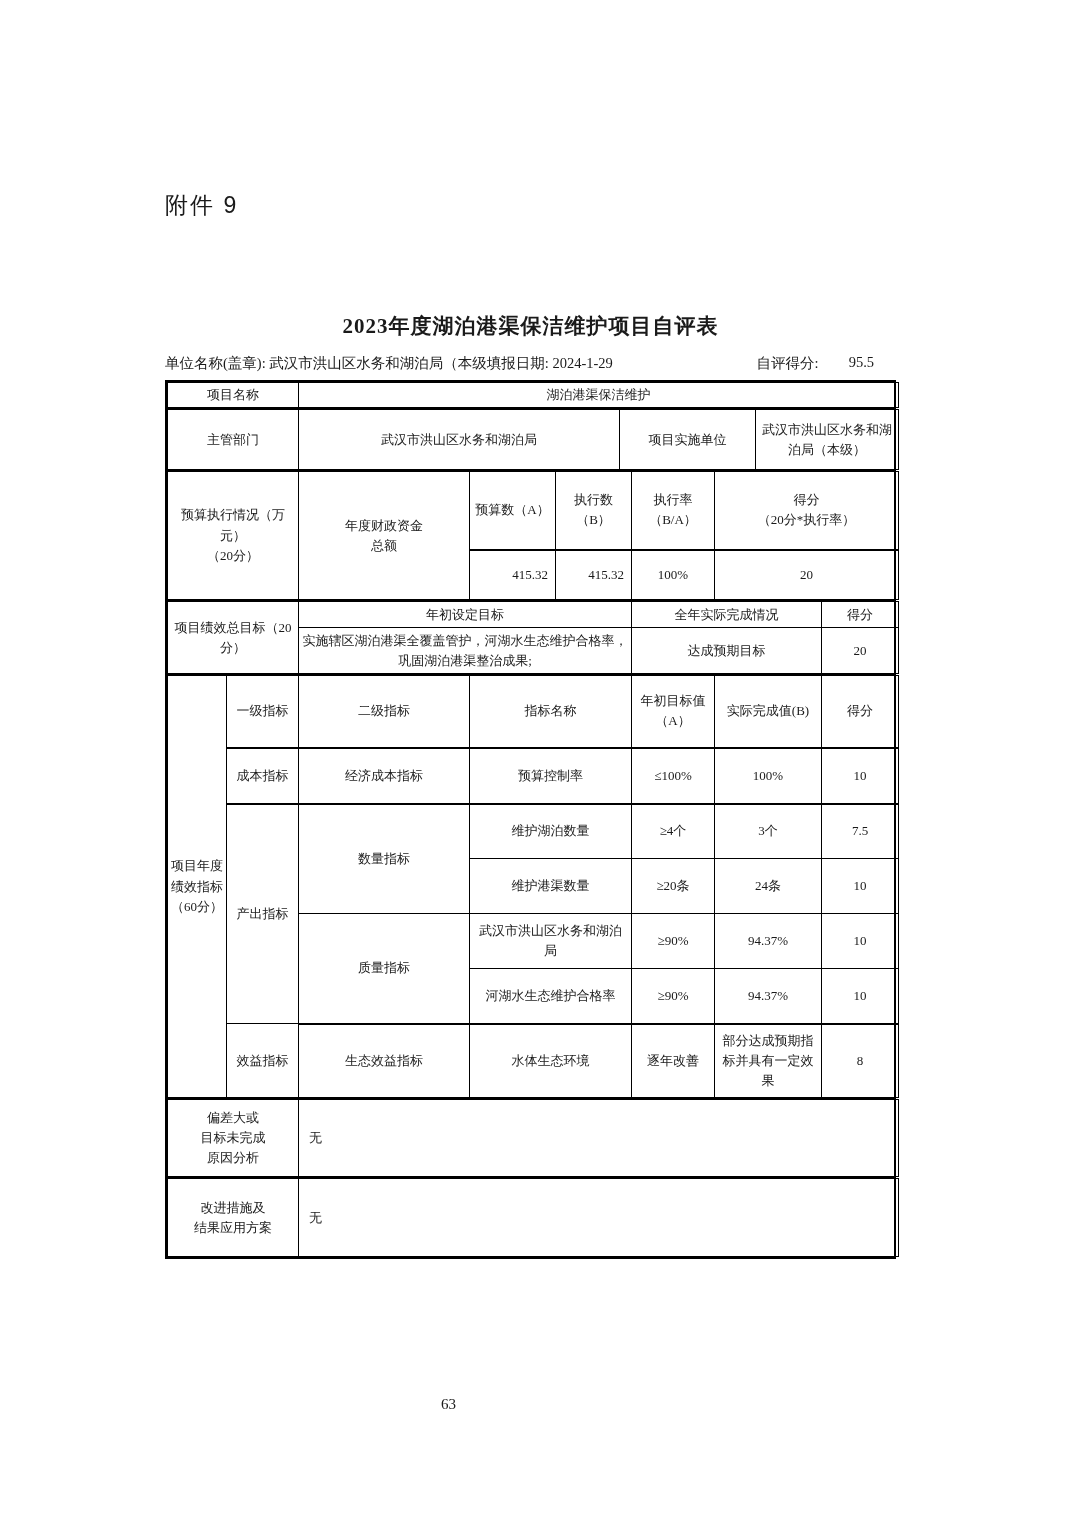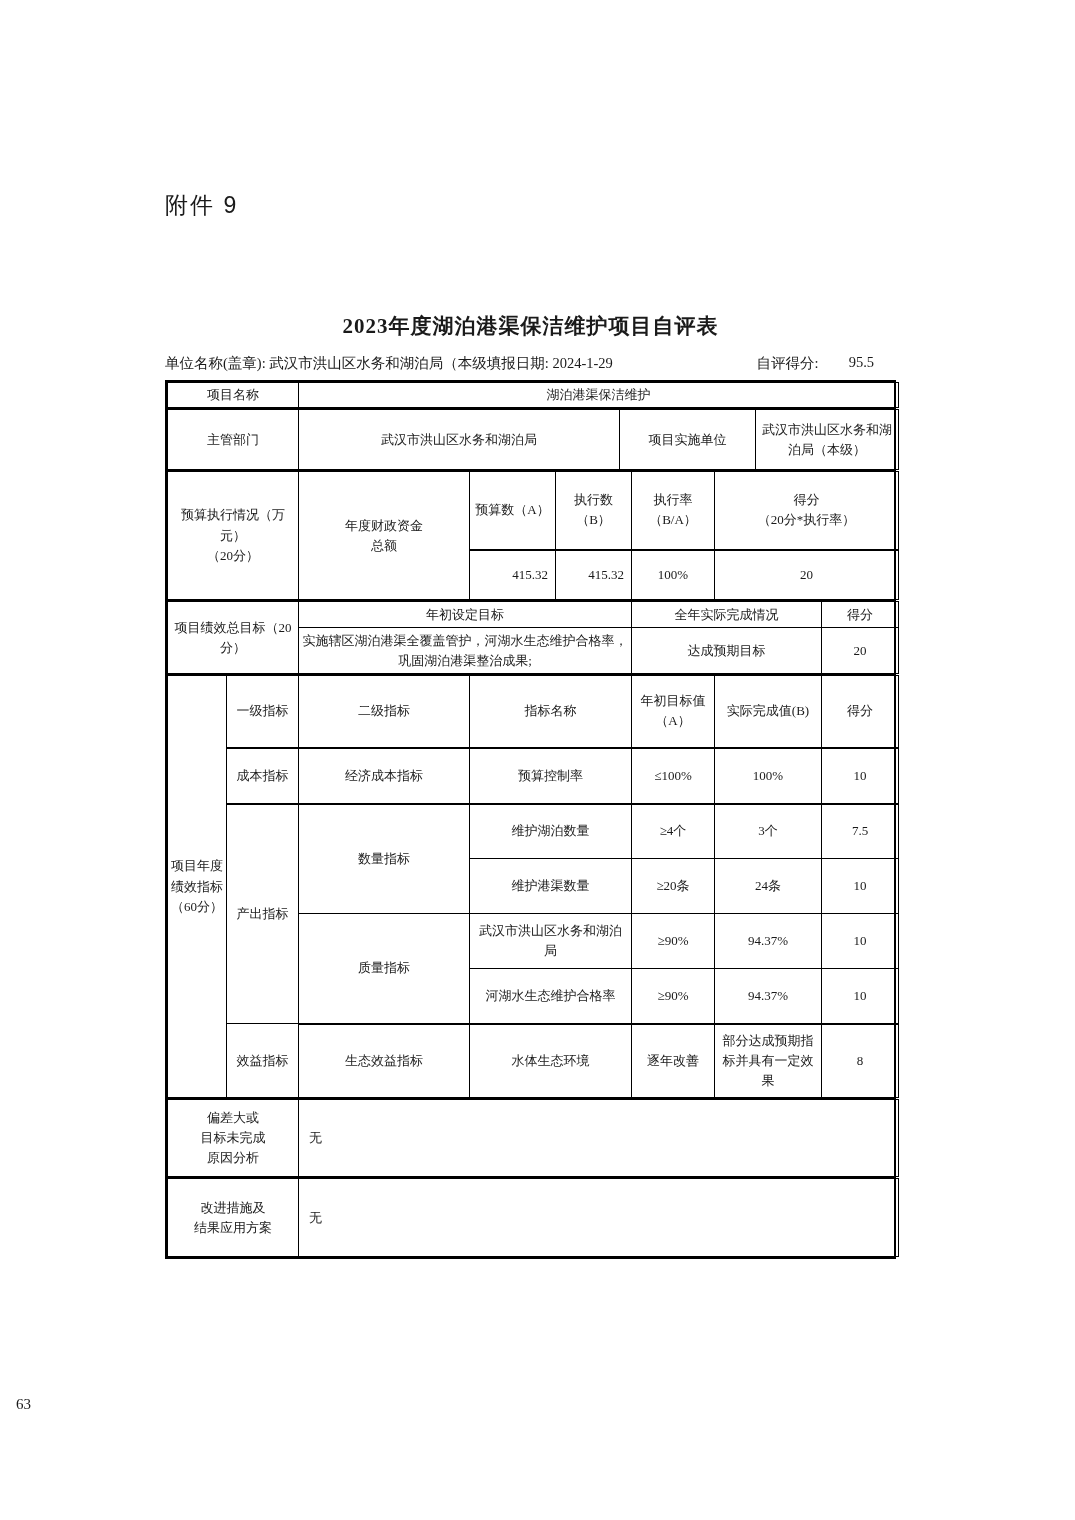--- a/index.html
+++ b/index.html
@@ -46,22 +46,22 @@
     white-space: pre-line;
     overflow: hidden;
   }
   td.thick-b { border-bottom-width: 2px; }
   td.left { text-align: left; padding-left: 10px; }
   td.num-right { text-align: right; padding-right: 7px; }
   .band { border-bottom: 1px solid #000; }
   .band:last-child { border-bottom: none; }
 
   .page-number {
-    position: absolute; top: 1396px; left: 16px; width: 879px;
-    font-size: 15px;
+    position: absolute; top: 1396px; left: 9px; width: 879px;
+    text-align: center; font-size: 15px;
   }
 </style>
 </head>
 <body>
 
 <div class="content">
 
   <div class="attachment">附件 9</div>
 
   <div class="doc-title">2023年度湖泊港渠保洁维护项目自评表</div>

